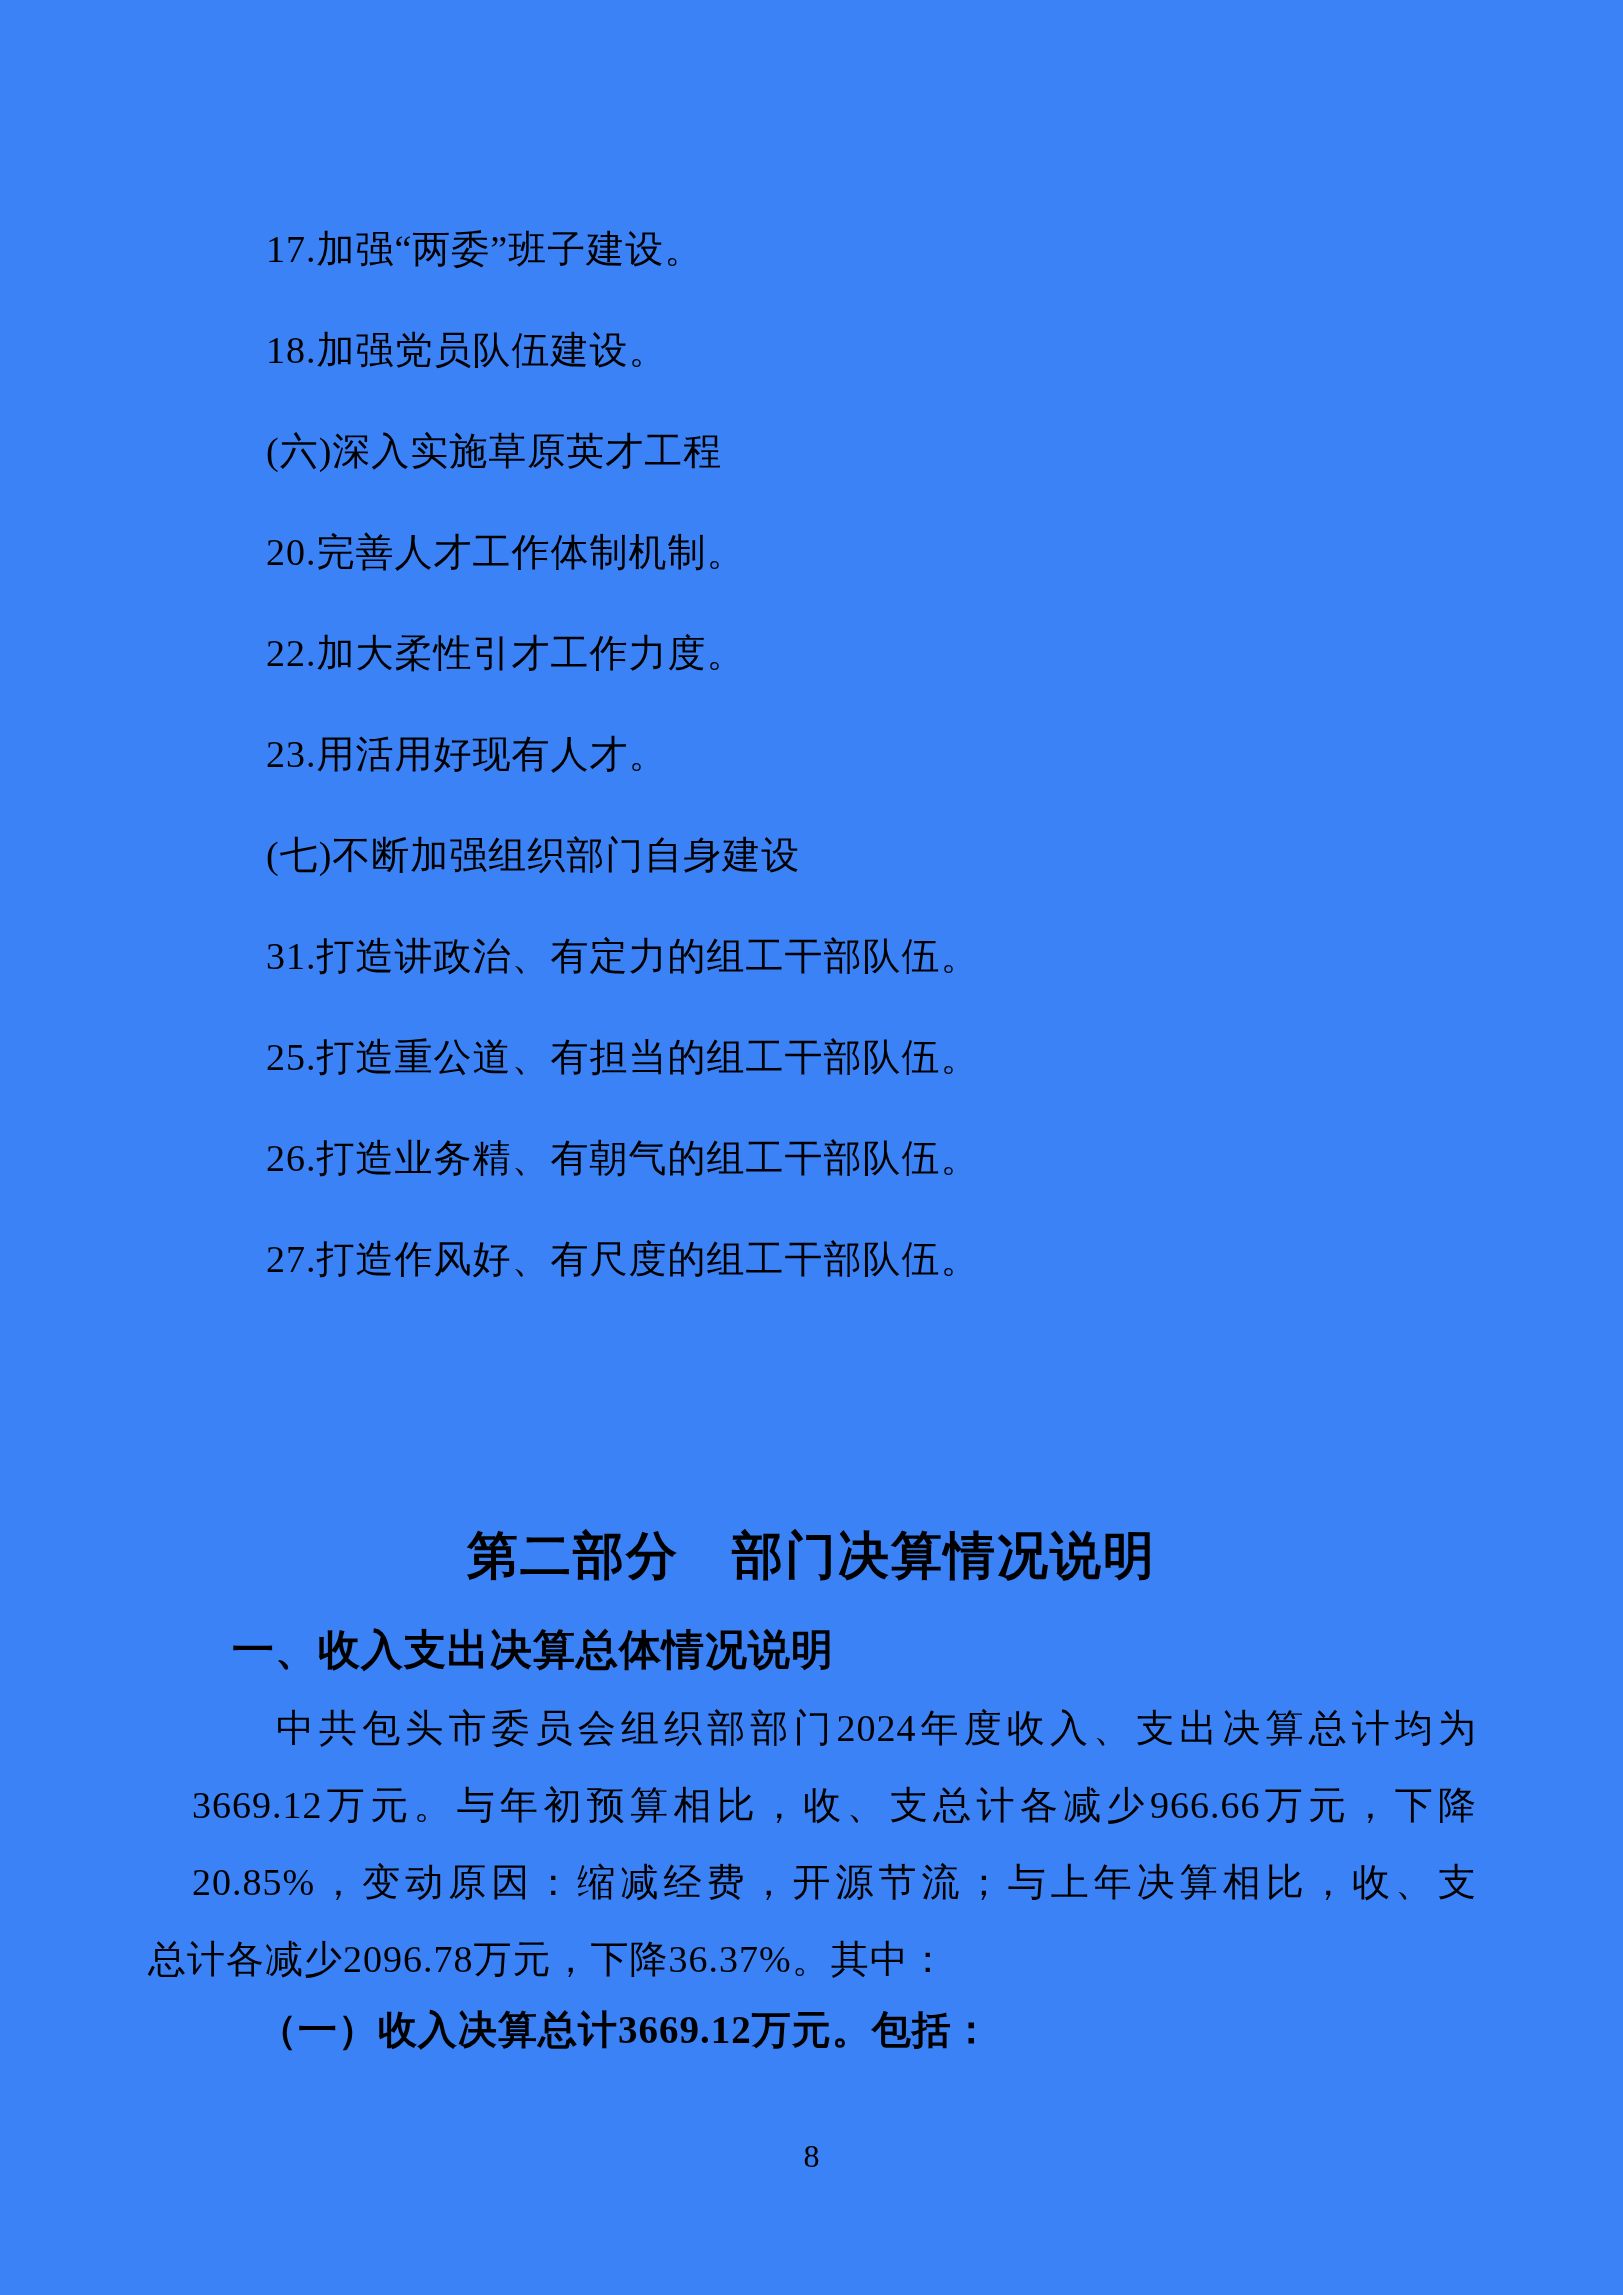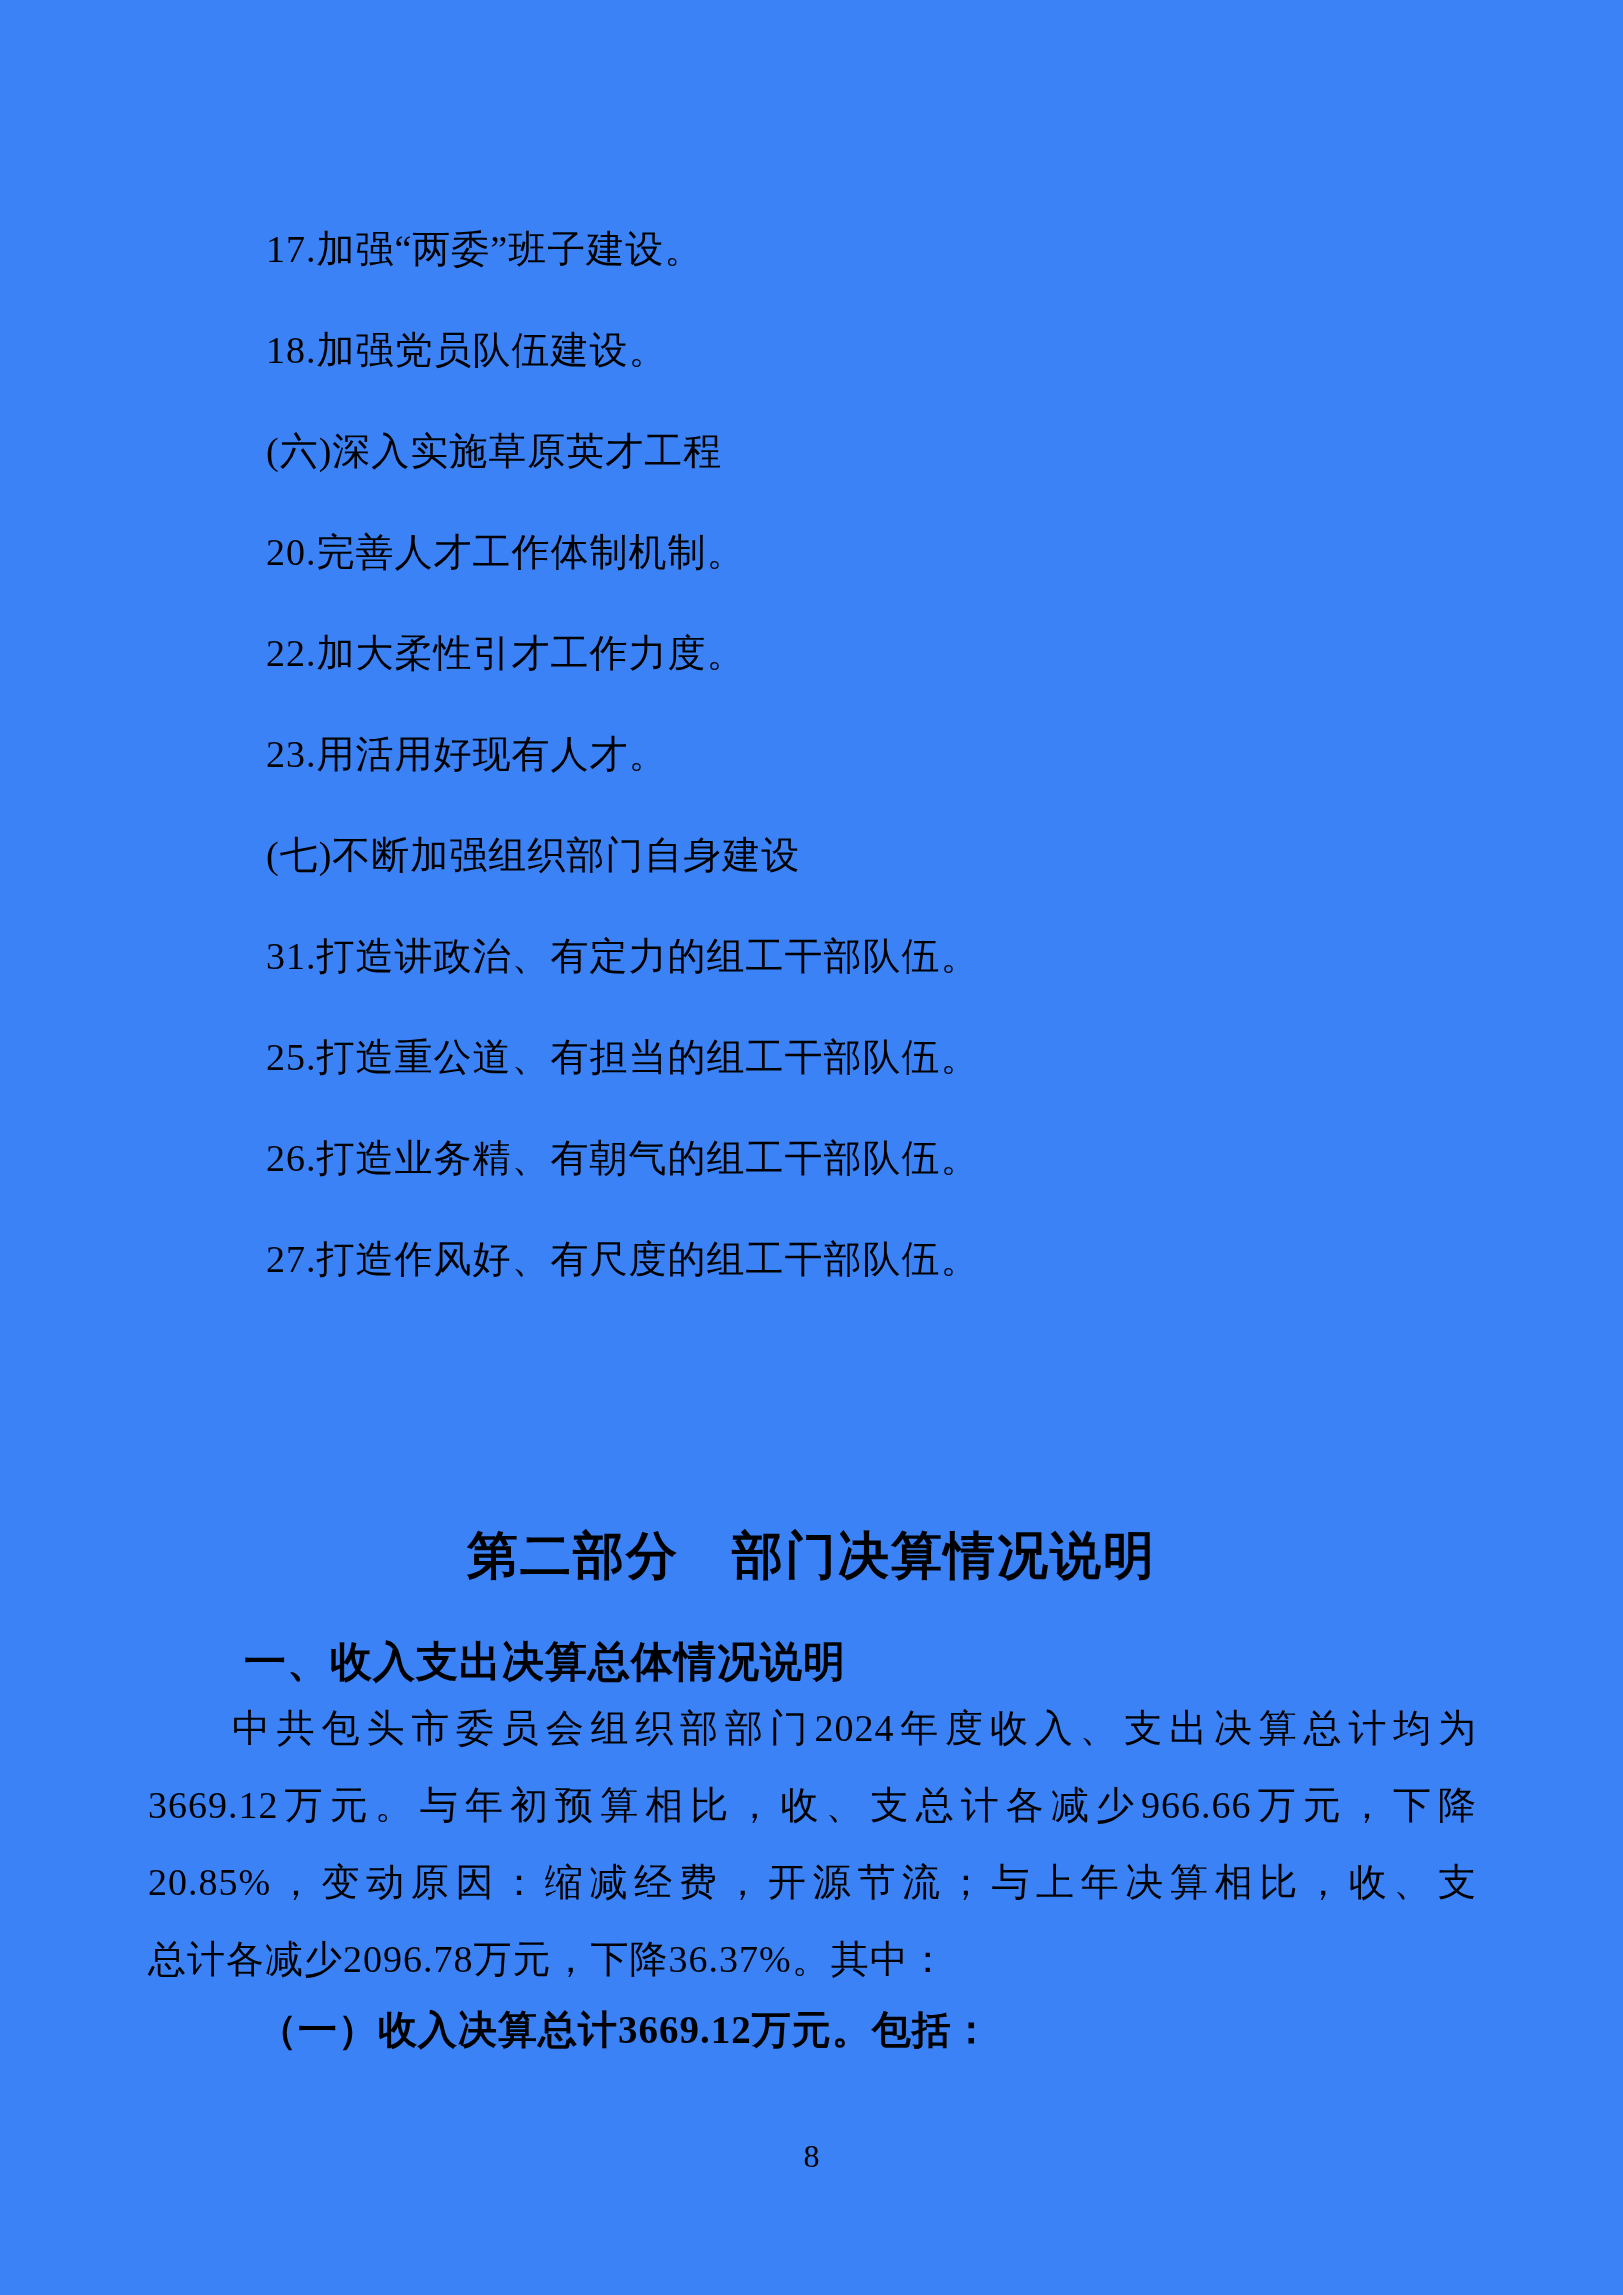--- a/index.html
+++ b/index.html
@@ -28,38 +28,39 @@
   .h1{
     position:absolute;left:0;right:0;top:1508px;
     height:89px;line-height:89px;margin:4px;
     text-align:center;
     font-size:51px;font-weight:bold;
     font-family:"Liberation Serif","DejaVu Serif",serif;
     letter-spacing:2px;
   }
   .h2{
     position:absolute;left:232px;top:1609px;
-    height:81px;line-height:81px;margin:12px;
+    height:81px;line-height:81px;margin:0;
     font-size:42px;font-weight:bold;
     font-family:"Liberation Sans","DejaVu Sans",sans-serif;
     letter-spacing:1px;
     white-space:nowrap;
   }
   .para{
     position:absolute;left:148px;top:1690px;width:1329px;
   }
   .pline{
     font-size:38px;
     line-height:77px;
     height:77px;
     letter-spacing:1px;
   }
   .pline.just{
     text-align:justify;
     text-align-last:justify;
+    margin-left:44px;
   }
   .pline.indent{
     text-indent:84px;
   }
   .bold-line{
     position:absolute;left:258px;top:1995px;
     height:69px;line-height:69px;
     font-size:39px;font-weight:bold;
     white-space:nowrap;
     letter-spacing:1px;

